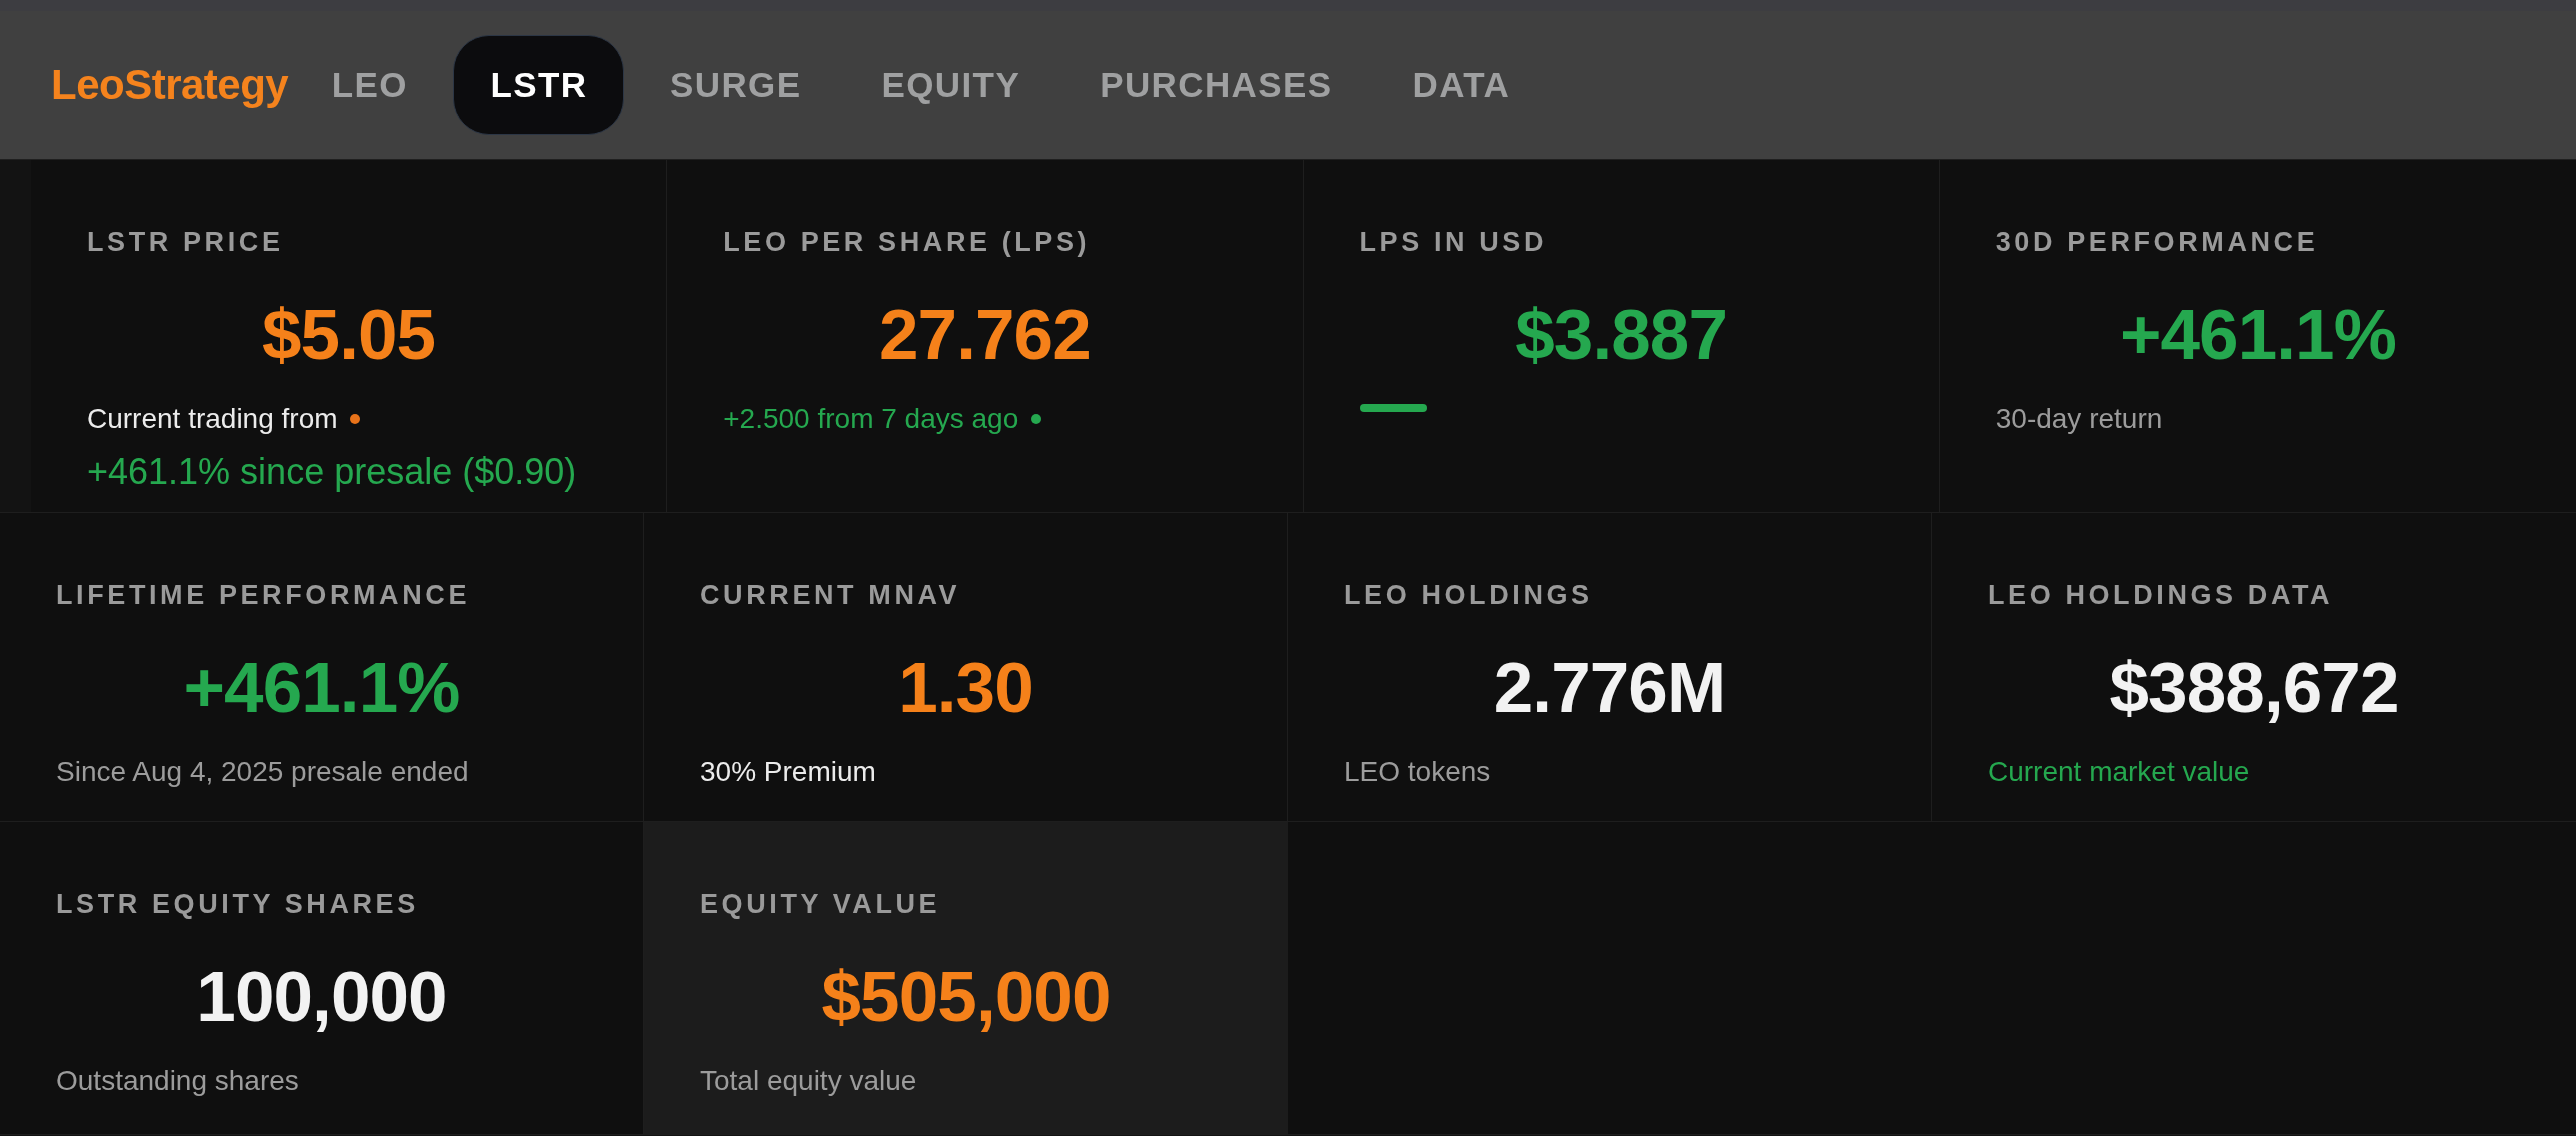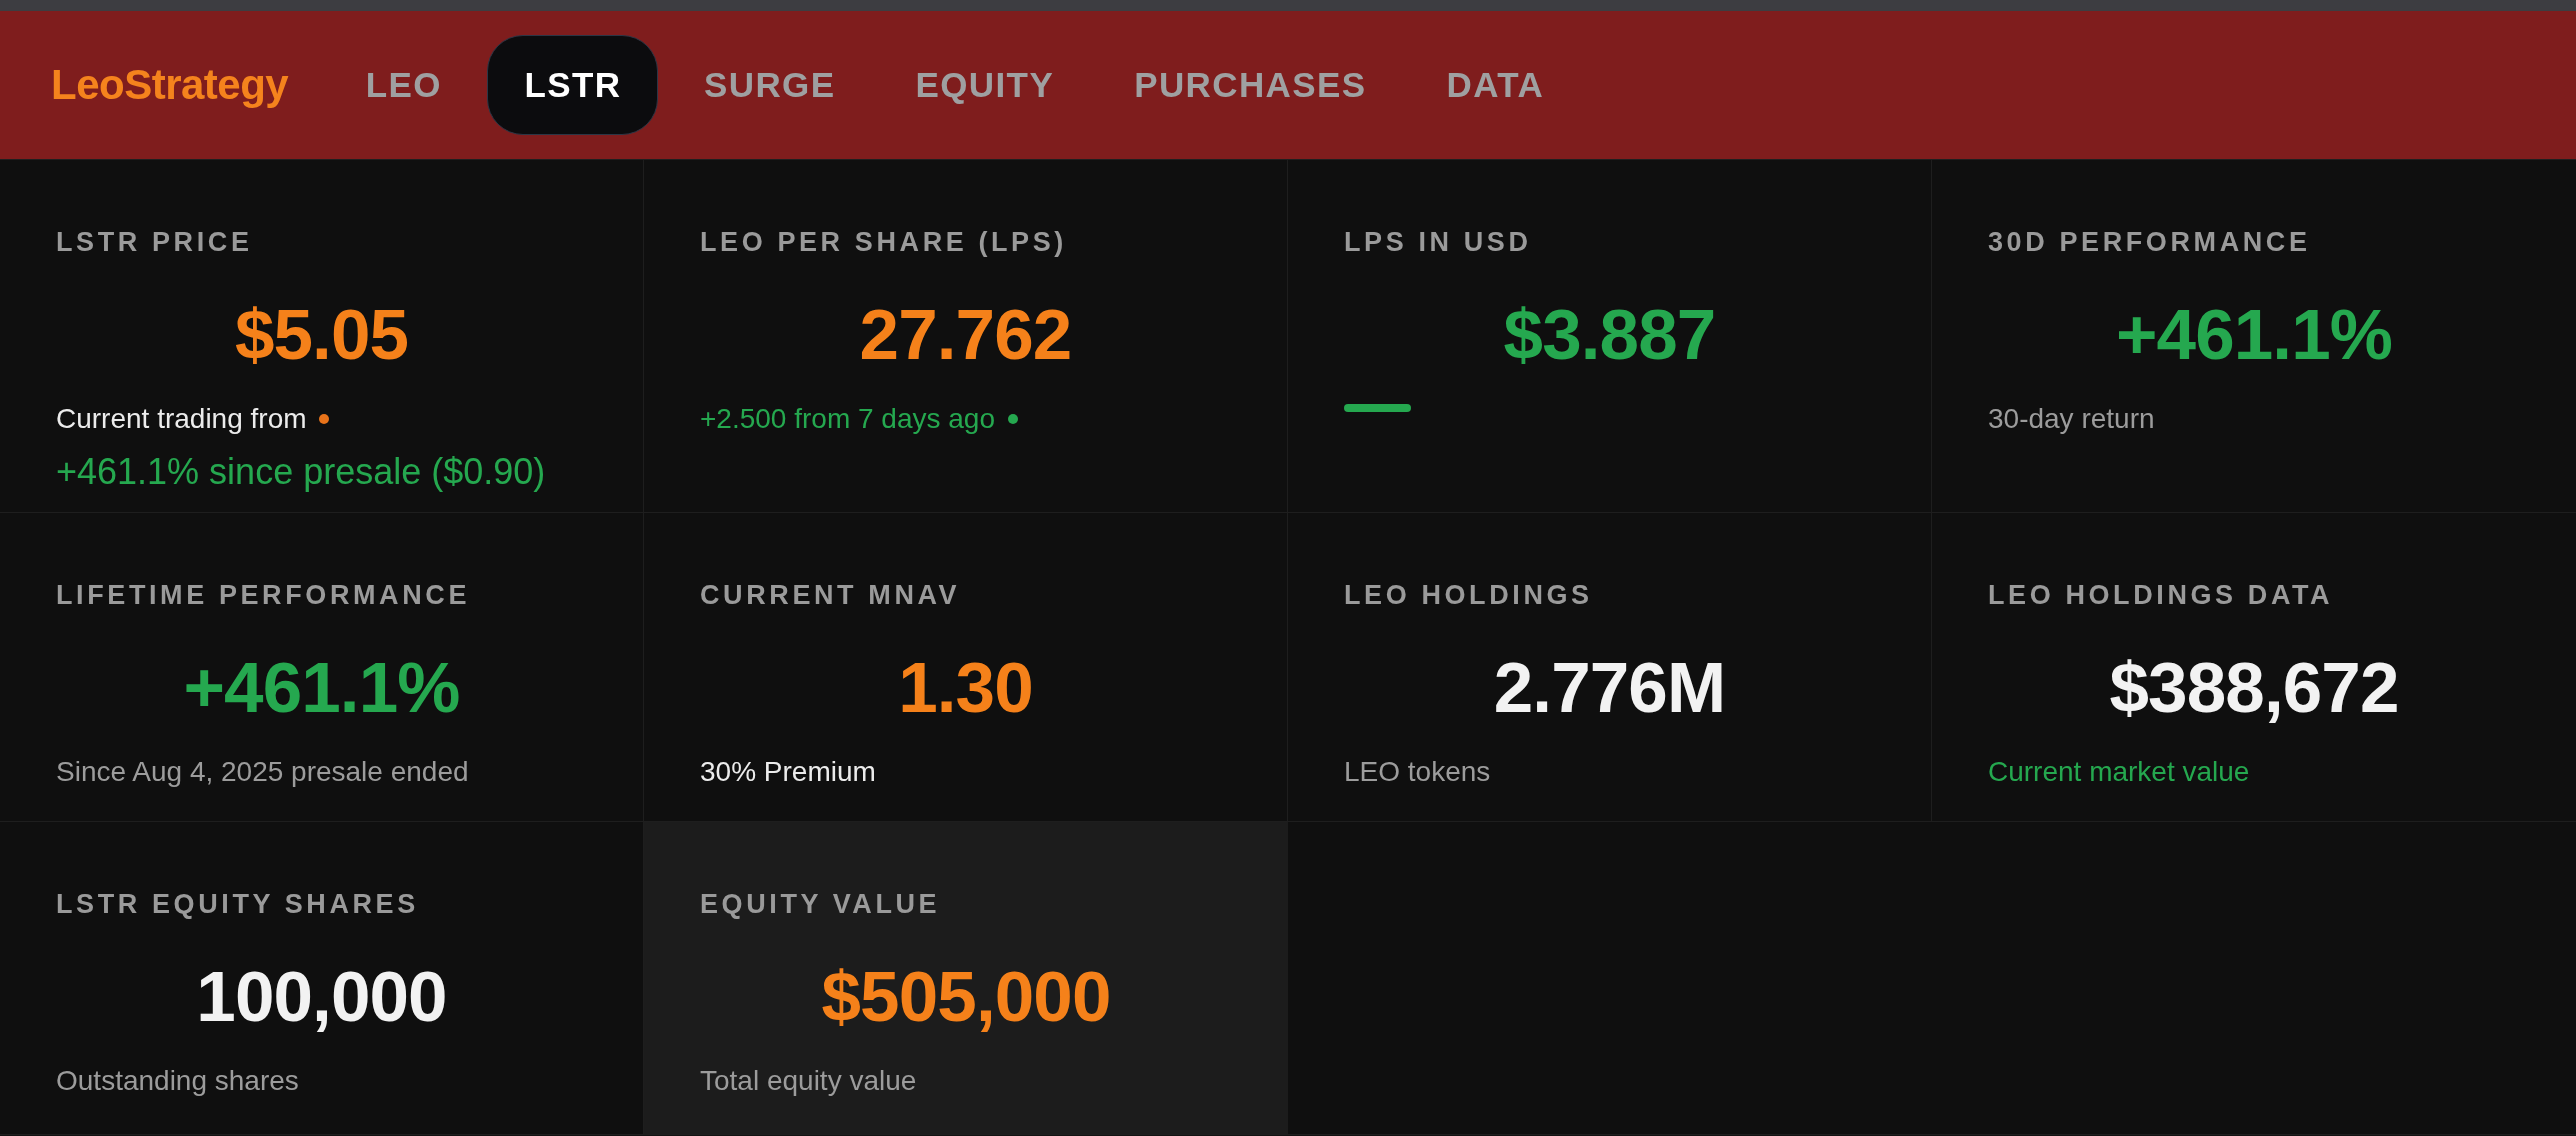--- a/index.html
+++ b/index.html
@@ -3,33 +3,33 @@
 <meta charset="utf-8">
 <style>
   * { margin:0; padding:0; box-sizing:border-box; }
   html,body { width:2576px; height:1137px; background:#131313; overflow:hidden;
               font-family:"Liberation Sans","DejaVu Sans",sans-serif; }
 
   
   .top-strip { height:11px; background:#3d3d41; }
 
   
-  .navbar { height:149px; background:#7f1d1d; border-bottom:0.9px solid #1f1f1f;
-            display:flex; align-items:center; padding:0 51px;gap:34px; }
+  .navbar { height:149px; background:#404040; border-bottom:0.9px solid #1f1f1f;
+            display:flex; align-items:center; padding:0 51px; }
   .brand { font-size:42px; font-weight:700; letter-spacing:-0.5px; color:#f5831d; cursor:pointer; }
   .nav-items { display:flex; align-items:center; margin-left:3.6px; }
   .nav-item { color:#9fa0a1; font-size:35px; font-weight:700; letter-spacing:1.4px;
               padding:0 40px; cursor:pointer; white-space:nowrap; }
   .nav-item.active { color:#ffffff; background:#0c0c0e; border:1.8px solid #2c3645;
                      border-radius:36px; padding:29px 36px; margin:0 5.5px; }
 
   
   .grid { background:#131313; }
   .row { display:flex; border-bottom:0.9px solid #1e1e1e; }
-  .row1 { height:353px; }
+  .row1 { height:353px;padding-left:31px; }
   .row2 { height:309px; }
   .row3 { height:313px; }
   .card { flex:0 0 25%; background:#0f0f0f; padding:67px 56px 0 56px; border-right:0.9px solid #1e1e1e; }
   .row .card:last-of-type { border-right:none; }
   .card.highlight { background:#1c1c1c; }
   .row-filler { flex:1; background:#0f0f0f; }
 
   .card-label { font-size:27px; font-weight:600; letter-spacing:3.6px; color:#9a9a9a; }
   .card-value { font-size:71px; font-weight:700; letter-spacing:-0.9px; margin-top:40px; line-height:1.05;text-align:center; }
   .v-orange { color:#f5811a; }

